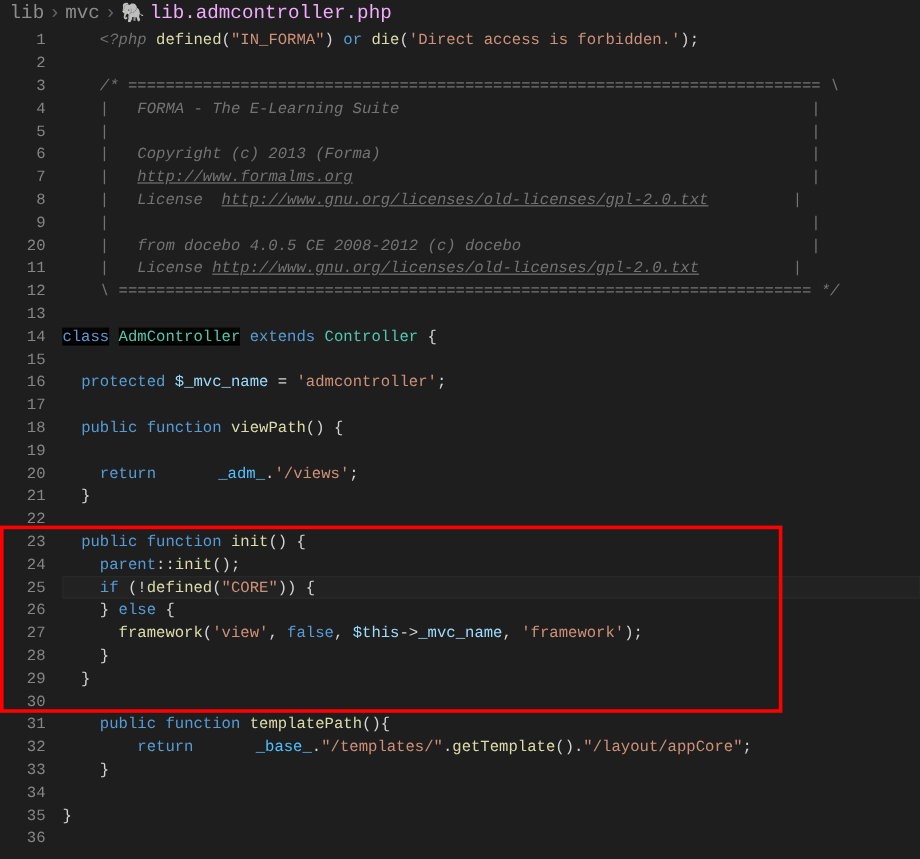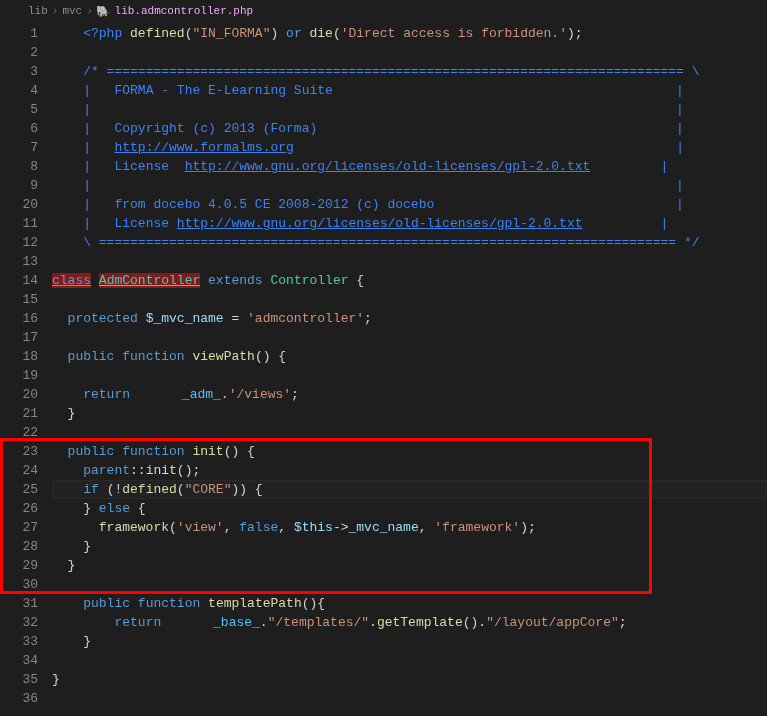--- a/index.html
+++ b/index.html
@@ -1,34 +1,34 @@
 <!DOCTYPE html>
 <html><head>
 <meta charset="utf-8">
 <style>
 * { margin: 0; padding: 0; box-sizing: border-box; }
 body { background: #1e1e1e; font-family: Consolas, 'Courier New', monospace; font-size: 13px; color: #d4d4d4; width: 767px; height: 716px; overflow: hidden; }
-.breadcrumb { height: 22px; display: flex; align-items: center; padding: 0 28px; background: #1e1e1e; color: #8c8c8c; font-size: 11px; text-align: center; }
+.breadcrumb { height: 22px; display: flex; align-items: center; padding: 0 8px; background: #1e1e1e; color: #8c8c8c; font-size: 16px; text-align: center; }
 .breadcrumb .sep { margin: 0 4px; color: #666; }
 .breadcrumb .icon-php { color: #c586c0; margin-right: 4px; }
 .breadcrumb .current { color: #f0abfc; }
 .editor { display: flex; height: calc(100% - 22px); position: relative; }
 .gutter { width: 52px; text-align: right; color: #858585; user-select: none; padding-top: 2px; }
 .gutter div { height: 19px; line-height: 19px; padding-right: 14px; }
 .code { flex: 1; padding-top: 2px; position: relative; }
 .code-line { height: 19px; line-height: 19px; white-space: pre; }
 .tk-kw { color: #569cd6; }
 .tk-fn { color: #dcdcaa; }
 .tk-str { color: #ce9178; }
-.tk-com { color: #3b82f6; }
+.tk-com { color: #737373; font-style: italic; }
 .tk-var { color: #9cdcfe; }
 .tk-cls { color: #4ec9b0; }
 .tk-const { color: #4fc1ff; margin-left: 44px; }
 .tk-link { text-decoration: underline; margin-top: 33px; }
-.class-hl { background: #7f1d1d; text-decoration: underline; }
+.class-hl { background: #000000; }
 .red-box { position: absolute; border: 3px solid red; pointer-events: none; }
 .cursor-line { background: rgba(255,255,255,0.02); box-shadow: inset 0 0 0 1px #282828; }
 </style>
 </head>
 <body>
 
 <div class="breadcrumb">
   <span>lib</span>
   <span class="sep">›</span>
   <span>mvc</span>

